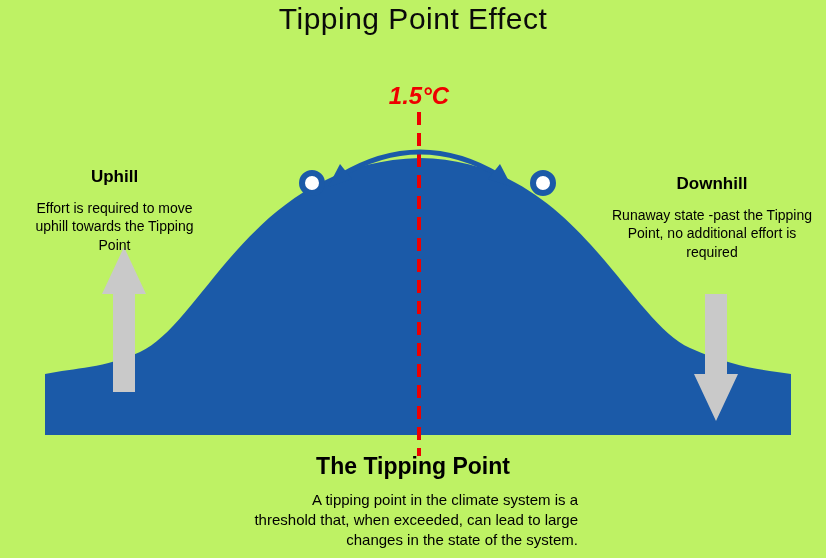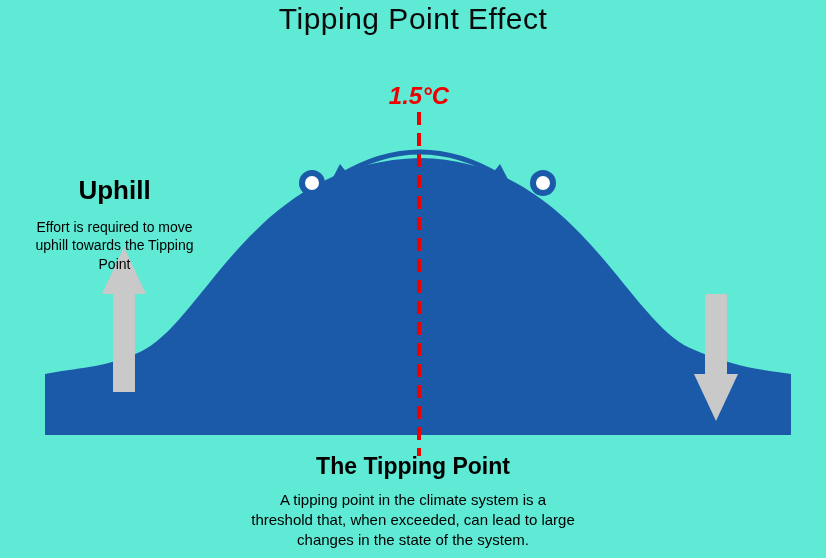--- a/index.html
+++ b/index.html
@@ -5,21 +5,21 @@
   html, body {
     margin: 0;
     padding: 0;
     background: #ffffff;
     font-family: "Liberation Sans", "DejaVu Sans", sans-serif;
   }
   .stage {
     position: relative;
     width: 826px;
     height: 558px;
-    background: #5eead4;
+    background: #bef264;
     overflow: hidden;
   }
   .abs { position: absolute; }
   .diagram-svg {
     position: absolute;
     left: 0; top: 0;
     width: 826px; height: 558px;
   }
   .title {
     left: 0; top: 2px; width: 826px;
@@ -32,23 +32,23 @@
   .threshold-label {
     left: 319px; top: 82px; width: 200px;
     text-align: center;
     font-size: 24px;
     font-weight: 700;
     color: #ee0000;
     font-style: italic;
   }
   .side-block { text-align: center; color: #000; }
   .side-heading {
-    font-size: 26px;
+    font-size: 17px;
     font-weight: 700;
-    margin: 12px 0 4px 0;
+    margin: 4px 0 4px 0;
     color: #000;
   }
   .side-text {
     font-size: 14px;
     line-height: 1.32;
     margin: 12px auto;
     color: #000;
   }
   .uphill-block { left: 22px; top: 163px; width: 185px; }
   .uphill-block .side-text { width: 160px; }
@@ -64,20 +64,21 @@
     font-weight: 700;
     margin: 0 0 10px 0;
     color: #000;
   }
   .bottom-text {
     font-size: 15px;
     line-height: 1.34;
     width: 330px;
     margin: 0 auto;
     color: #000;
+    text-align: right;
   }
 </style>
 </head>
 <body>
 
 <div class="stage">
 
   <svg class="diagram-svg" viewBox="0 0 826 558" xmlns="http://www.w3.org/2000/svg">
 
     <path d="M45,435 L45,374
@@ -103,19 +104,23 @@
 
   <div class="abs title">Tipping Point Effect</div>
 
   <div class="abs threshold-label">1.5°C</div>
 
   <div class="abs side-block uphill-block">
     <div class="side-heading">Uphill</div>
     <div class="side-text">Effort is required to move uphill towards the Tipping Point</div>
   </div>
 
+  <div class="abs side-block downhill-block">
+    <div class="side-heading">Downhill</div>
+    <div class="side-text">Runaway state -past the Tipping Point, no additional effort is required</div>
+  </div>
 
   <div class="abs bottom-block">
     <div class="bottom-heading">The Tipping Point</div>
     <div class="bottom-text">A tipping point in the climate system is a threshold that, when exceeded, can lead to large changes in the state of the system.</div>
   </div>
 
 </div>
 
 </body></html>

